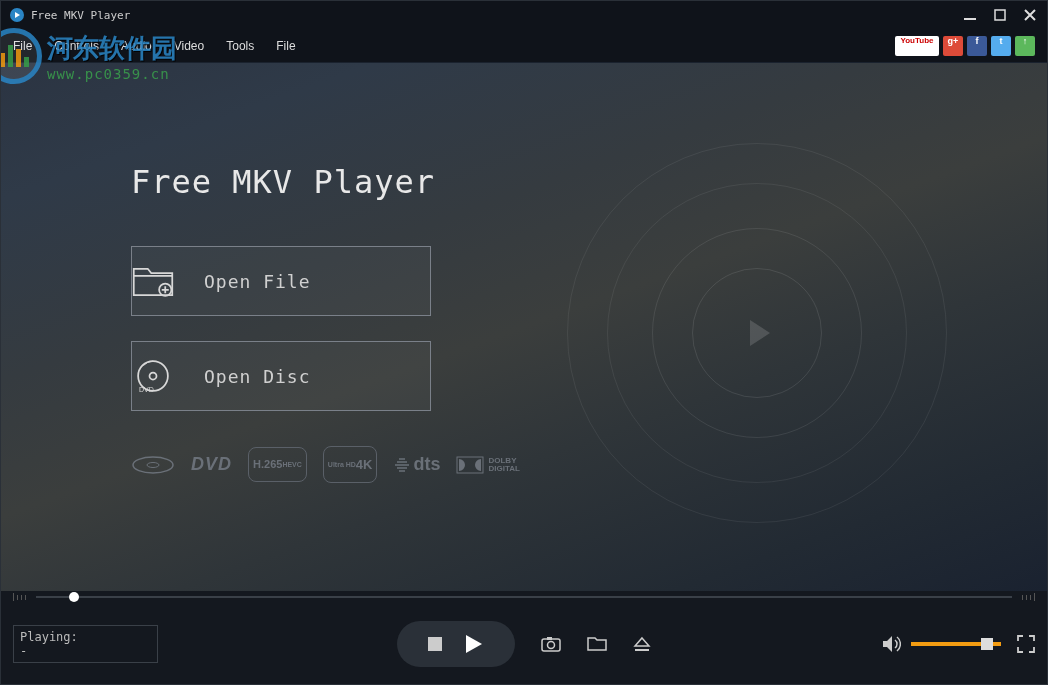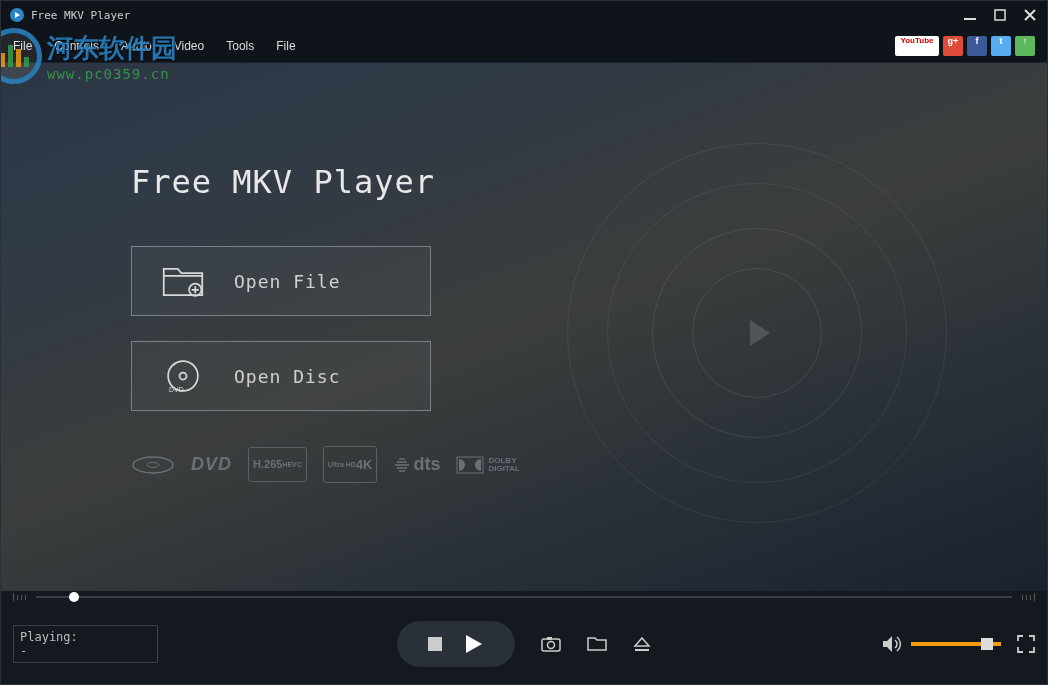--- a/index.html
+++ b/index.html
@@ -78,29 +78,28 @@
     }
     .app-title { color: #e8e8e8; font-size: 32px; font-weight: 300; font-family: monospace, "Courier New"; margin-bottom: 45px; letter-spacing: 1px; }
     .open-button {
       border: 1px solid #7a8089;
       background: rgba(255,255,255,0.03);
       height: 70px;
       width: 300px;
       margin-bottom: 25px;
       display: flex;
       align-items: center;
-      padding-left: 30px;
       gap: 30px;
       cursor: pointer;
     }
     .open-button-icon { width: 42px; height: 36px; color: #d8d8d8; }
     .open-button-label { color: #d0d0d0; font-size: 18px; font-family: monospace; letter-spacing: 1px; }
     .format-badges { display: flex; gap: 16px; align-items: center; margin-top: 35px; }
     .badge { color: #6a7078; font-size: 11px; font-weight: bold; display: flex; align-items: center; justify-content: center; }
-    .badge-box { border: 1px solid #5a6068; padding: 11px 4px; border-radius: 3px; text-align:center; line-height:1; }
+    .badge-box { border: 1px solid #5a6068; padding: 11px 4px; border-radius: 8px; text-align:center; line-height:1; }
     .play-circles {
       position: absolute;
       right: 90px;
       top: 70px;
       width: 400px;
       height: 400px;
       display: flex;
       align-items: center;
       justify-content: center;
     }

